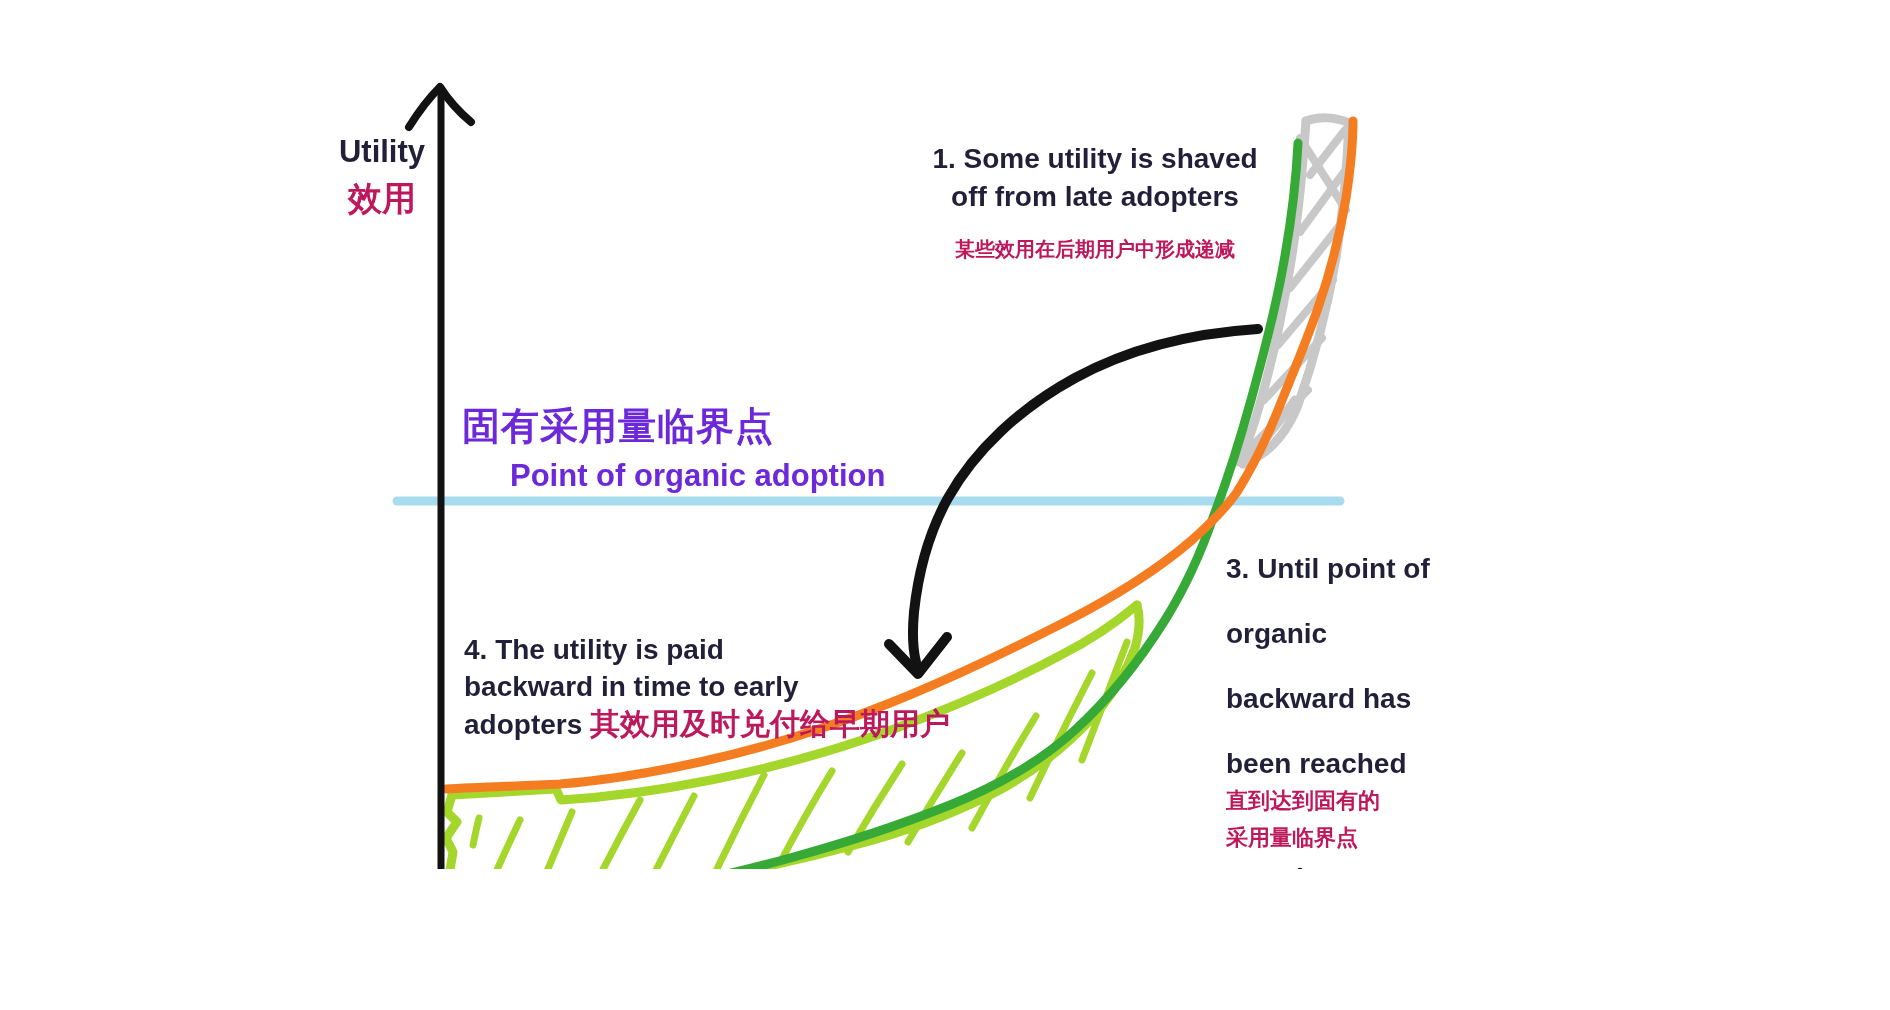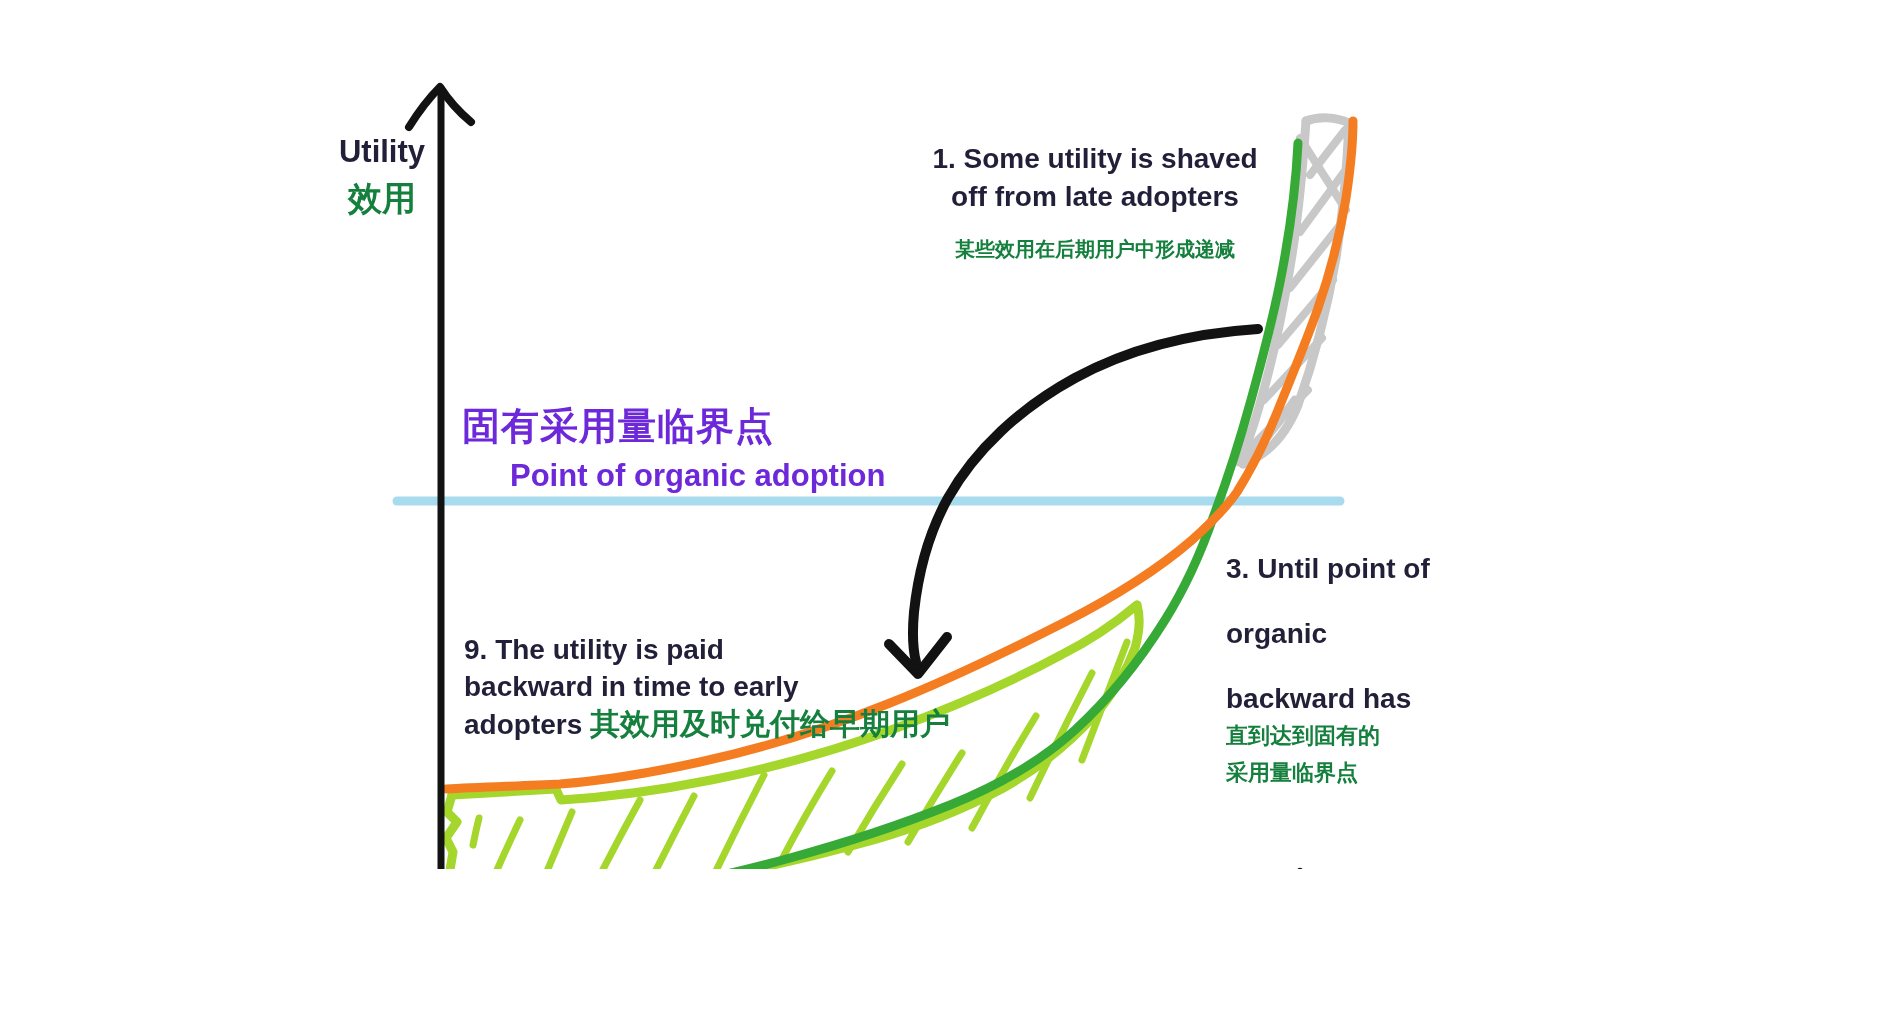--- a/index.html
+++ b/index.html
@@ -3,21 +3,21 @@
 <meta charset="utf-8">
 <style>
   html,body{margin:0;padding:0;background:#ffffff;}
   #canvas{
     position:relative;width:1890px;height:869px;background:#ffffff;overflow:hidden;
     font-family:"Liberation Sans","DejaVu Sans",sans-serif;
   }
   #drawing{position:absolute;left:0;top:0;}
   .lbl{position:absolute;font-weight:700;white-space:nowrap;}
   .navy{color:#221f38;}
-  .ink{color:#15803d;}
+  .ink{color:#be185d;}
   .blue{color:#6d28d9;}
   
   #y-label-en{left:312px;top:134px;width:140px;text-align:center;font-size:31px;}
   #y-label-zh{left:326px;top:176px;width:112px;text-align:center;font-size:34px;}
   
   #threshold-zh{left:462px;top:401px;font-size:38px;letter-spacing:1px;}
   #threshold-en{left:462px;top:458px;font-size:31px;margin-left:48px;}
   
   #annotation-1{left:860px;top:140px;width:470px;text-align:center;}
   #annotation-1 .en{font-size:28px;line-height:38px;}
@@ -137,32 +137,33 @@
   <div class="lbl blue" id="threshold-zh">固有采用量临界点</div>
   <div class="lbl blue" id="threshold-en">Point of organic adoption</div>
 
   <div class="lbl" id="annotation-1">
     <div class="en navy">1. Some utility is shaved</div>
     <div class="en navy">off from late adopters</div>
     <div class="zh ink">某些效用在后期用户中形成递减</div>
   </div>
 
   <div class="lbl" id="annotation-2">
-    <div class="en navy">9. The utility is paid</div>
+    <div class="en navy">4. The utility is paid</div>
     <div class="en navy">backward in time to early</div>
     <div class="en navy">
       <span>adopters</span>
       <span class="zh-inline ink">其效用及时兑付给早期用户</span>
     </div>
   </div>
 
   <div class="lbl" id="annotation-3">
     <div class="en navy">3. Until point of</div>
     <div class="en navy">organic</div>
     <div class="en navy">backward has</div>
+    <div class="en navy">been reached</div>
     <div class="zh ink">直到达到固有的</div>
     <div class="zh ink">采用量临界点</div>
   </div>
 
   <div class="lbl navy" id="x-label-en">Users</div>
   <div class="lbl ink" id="x-label-zh">用户数</div>
 
 </div>
 
 </body></html>

